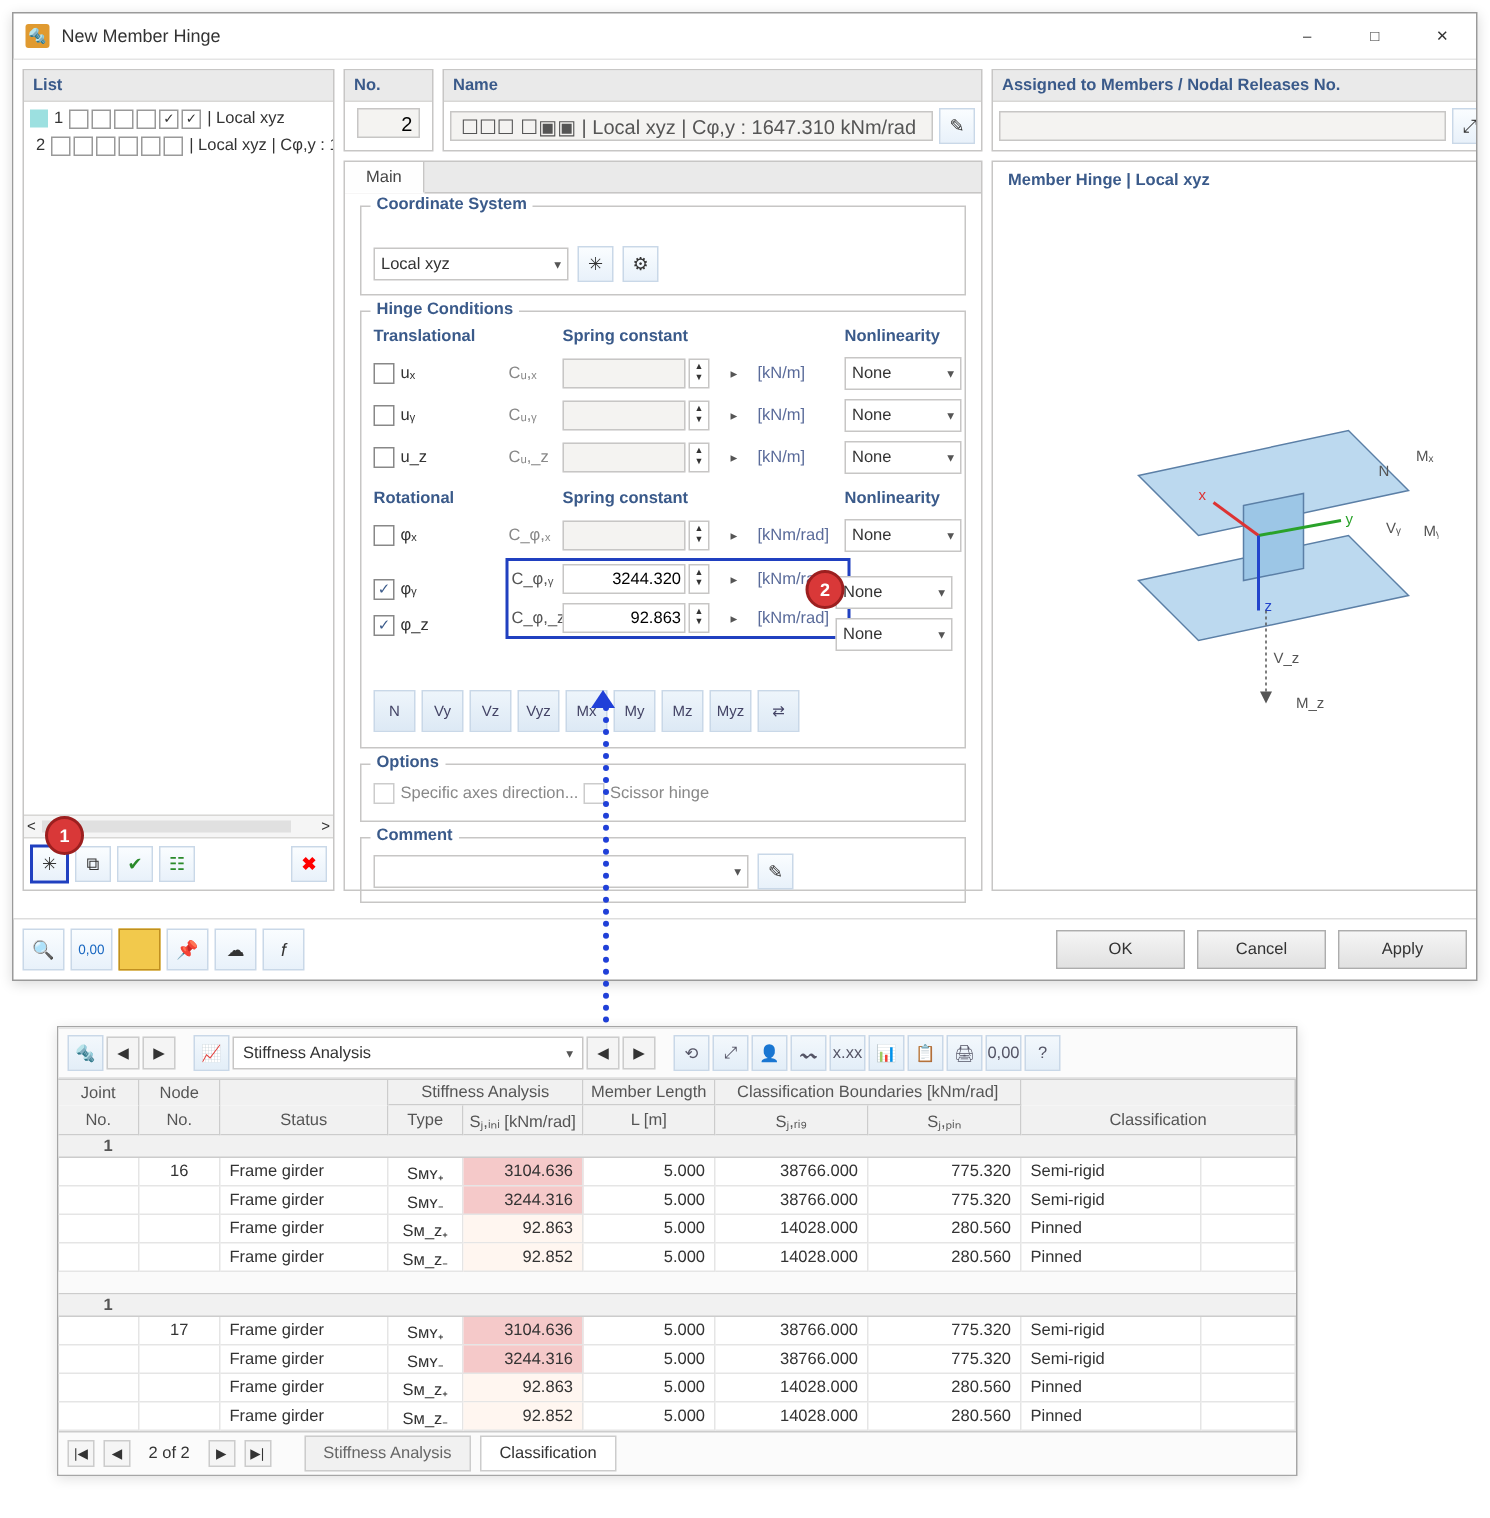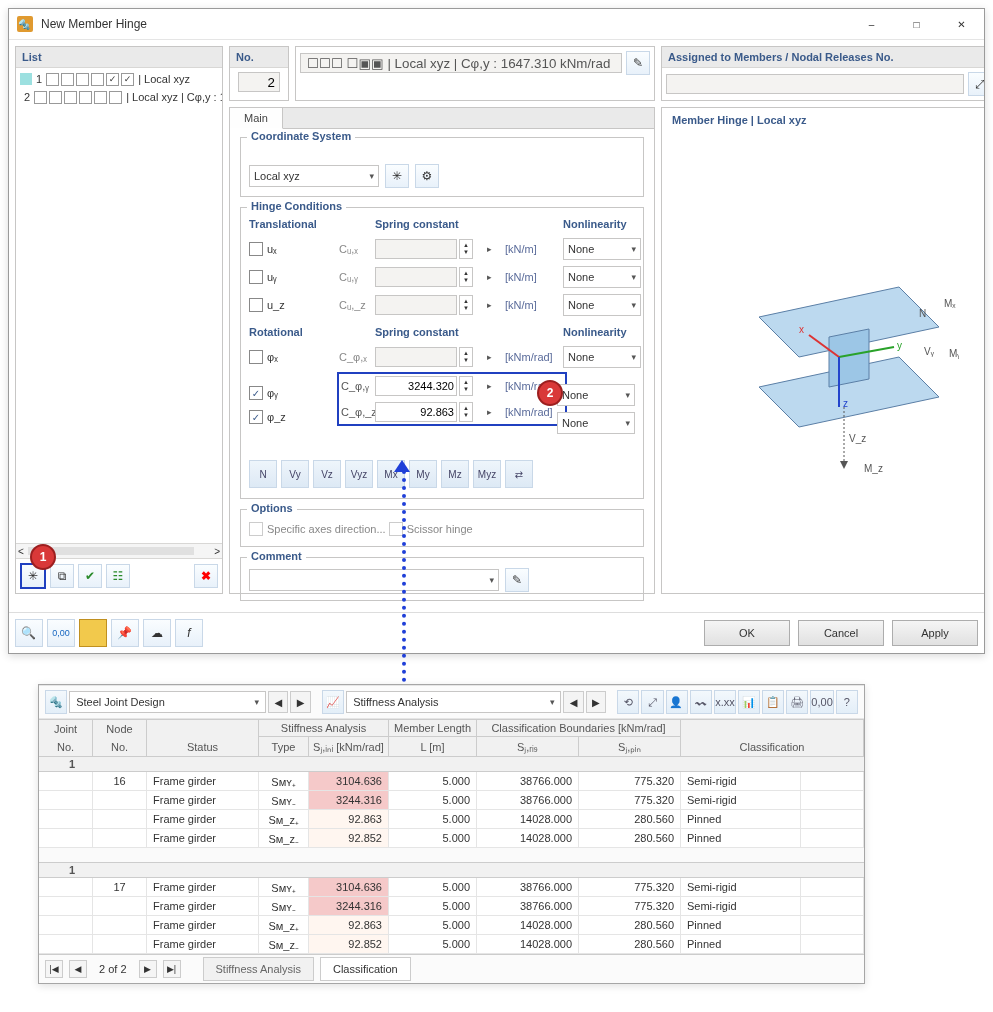--- a/index.html
+++ b/index.html
@@ -378,20 +378,21 @@
         <div class="tbtn red">✖</div>
       </div>
     </div>
 
     <div class="topstrip">
       <div class="panel">
         <div class="panel-header">No.</div>
         <div class="no-box"><input value="2" style=""></div>
       </div>
       <div class="panel">
+        <div class="panel-header">Name</div>
         <div class="name-box">
           <input value="☐☐☐ ☐▣▣ | Local xyz | Cφ,y : 1647.310 kNm/rad | Cφ,z : 10" style="">
           <div class="tbtn">✎</div>
         </div>
       </div>
       <div class="panel">
         <div class="panel-header">Assigned to Members / Nodal Releases No.</div>
         <div class="assigned-box">
           <input style="">
           <div class="tbtn">⤢</div>
@@ -626,23 +627,20 @@
 
 <div class="red-badge badge2">2</div>
 <div class="red-badge badge1">1</div>
 
 <div class="connector" style="left:402px;top:470px;height:340px;"></div>
 <div class="arrowhead-up" style="left:394px;top:460px;"></div>
 
 <div class="second-window">
   <div class="sw-toolbar">
     <div class="iconsq">🔩</div>
-    <div class="combo2 drop">
-        <span>Steel Joint Design</span>
-      </div>
     <div class="mini">◀</div>
     <div class="mini">▶</div>
     <div class="gap"></div>
     <div class="iconsq">📈</div>
     <div class="combo2 drop" style="width:220px;">
         <span>Stiffness Analysis</span>
       </div>
     <div class="mini">◀</div>
     <div class="mini">▶</div>
     <div class="gap"></div>

